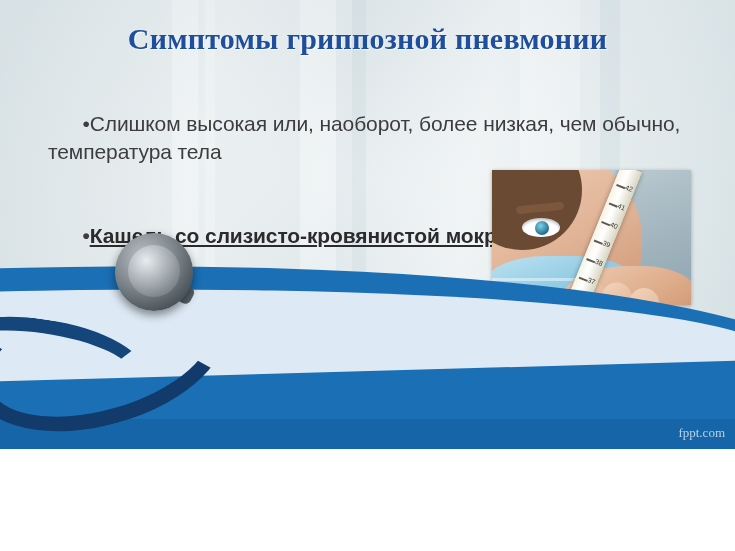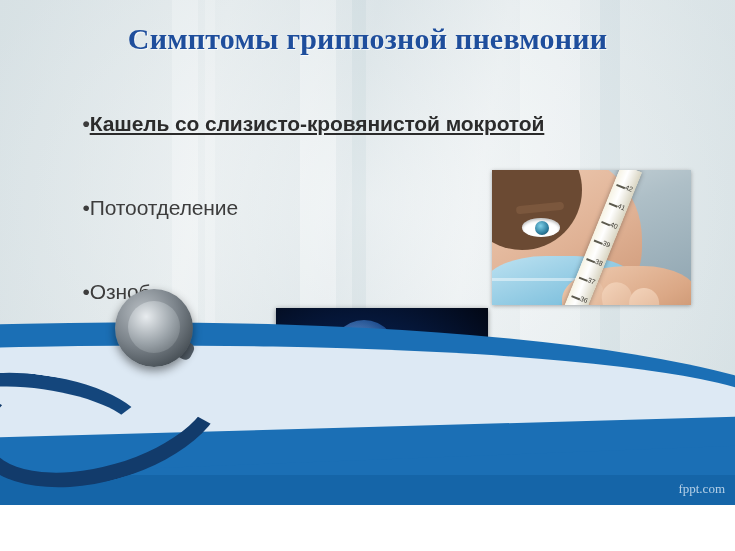--- a/index.html
+++ b/index.html
@@ -6,21 +6,21 @@
     margin: 0;
     padding: 0;
     background: #ffffff;
   }
   body {
     font-family: "Liberation Sans", sans-serif;
   }
   .slide {
     position: relative;
     width: 735px;
-    height: 505px;
+    height: 449px;
     overflow: hidden;
     background: #e9eef0;
   }
 
   
   .bg-base {
     position: absolute;
     inset: 0;
     background: linear-gradient(100deg, #e3eaec 0%, #eef2f3 28%, #dfe7ea 46%, #f2f5f6 62%, #e2eaec 100%);
   }
@@ -412,20 +412,23 @@
   <div class="bg-stripe s2"></div>
   <div class="bg-stripe s3"></div>
   <div class="bg-stripe s4"></div>
   <div class="bg-stripe s5"></div>
   <div class="bg-stripe s6"></div>
   <div class="bg-vignette"></div>
 
   <div class="title">Симптомы гриппозной пневмонии</div>
 
   <div class="content">
+    <div class="line">
+      <span class="bullet">•</span><span class="txt">Слишком высокая или, наоборот, более низкая, чем обычно, температура тела</span>
+    </div>
     <div class="line em">
       <span class="bullet">•</span><span class="txt">Кашель со слизисто-кровянистой мокротой</span>
     </div>
     <div class="line">
       <span class="bullet">•</span><span class="txt">Потоотделение</span>
     </div>
     <div class="line">
       <span class="bullet">•</span><span class="txt">Озноб</span>
     </div>
     <div class="line em">

